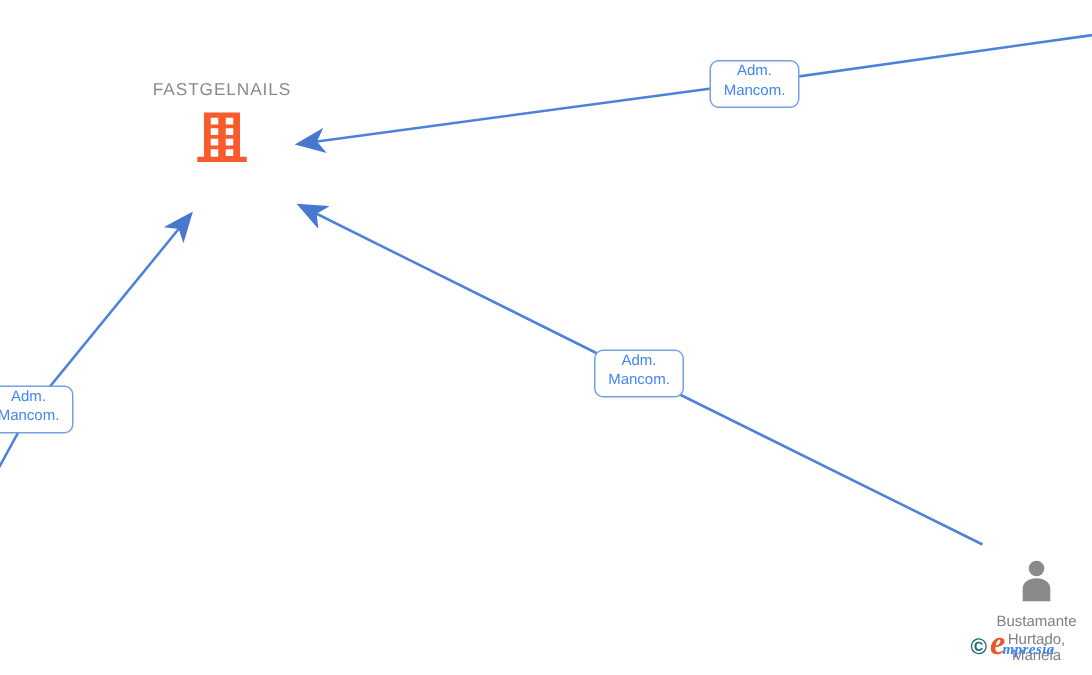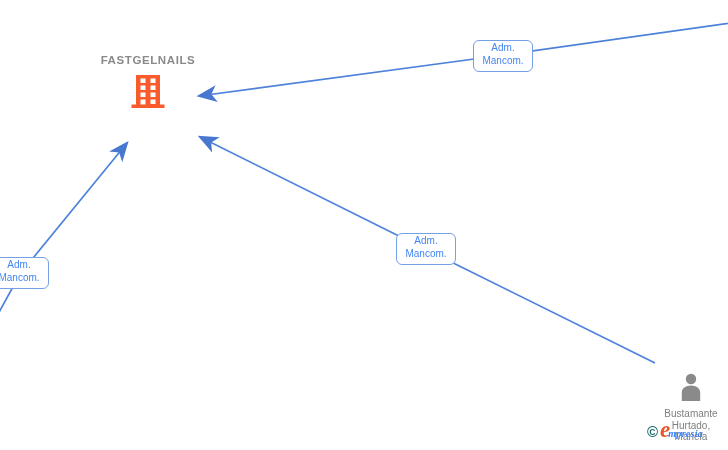--- a/index.html
+++ b/index.html
@@ -22,21 +22,21 @@
   
   .company-node {
     position: absolute;
     left: 68px; top: 53px;
     width: 160px;
     text-align: center;
     z-index: 2;
   }
   .company-name {
     font-size: 11.5px;
-    font-weight: bold;
+    font-weight: normal;
     letter-spacing: 0.6px;
     color: #8a8a8a;
     line-height: 14px;
     white-space: nowrap;
   }
   .company-icon-wrap {
     margin-top: 7px;
     height: 36px;
   }
   

